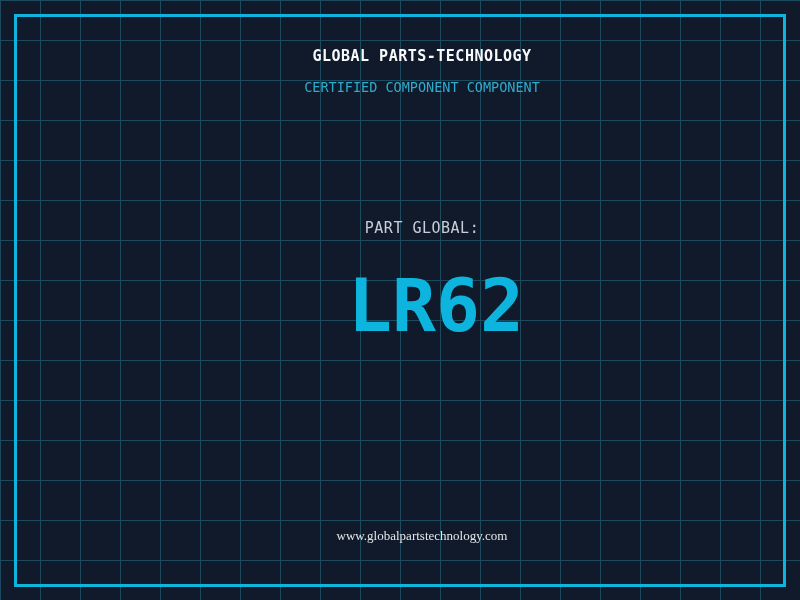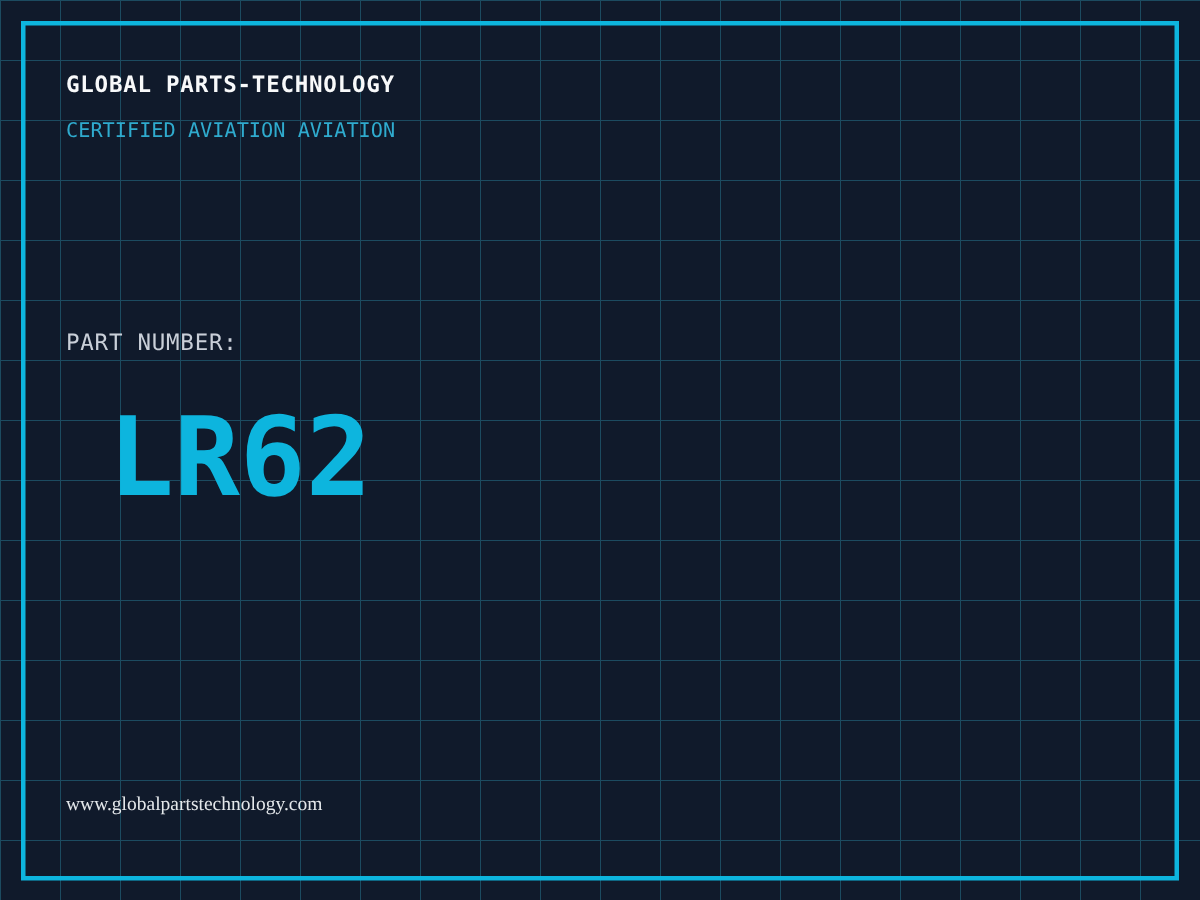--- a/index.html
+++ b/index.html
@@ -31,20 +31,21 @@
     top: 14px;
     right: 14px;
     bottom: 13px;
     border: 3px solid var(--frame);
     box-sizing: border-box;
   }
   .line {
     position: absolute;
     left: 0;
     right: 0;
+    text-align: center;
     line-height: 1;
     white-space: pre;
     padding-left: 44px;
   }
   .company {
     top: 49px;
     font-size: 15px;
     font-weight: bold;
     color: var(--title-text);
     letter-spacing: 0.5px;
@@ -74,19 +75,19 @@
     font-family: Liberation Serif, serif;
   }
 </style>
 </head>
 <body>
 
 <div class="frame"></div>
 
 <div class="line company">GLOBAL PARTS-TECHNOLOGY</div>
 
-<div class="line tagline">CERTIFIED AVIATION AVIATION</div>
+<div class="line tagline">CERTIFIED COMPONENT COMPONENT</div>
 
-<div class="line part-label">PART NUMBER:</div>
+<div class="line part-label">PART GLOBAL:</div>
 
 <div class="line part-number">LR62</div>
 
 <div class="line website">www.globalpartstechnology.com</div>
 
 </body></html>

